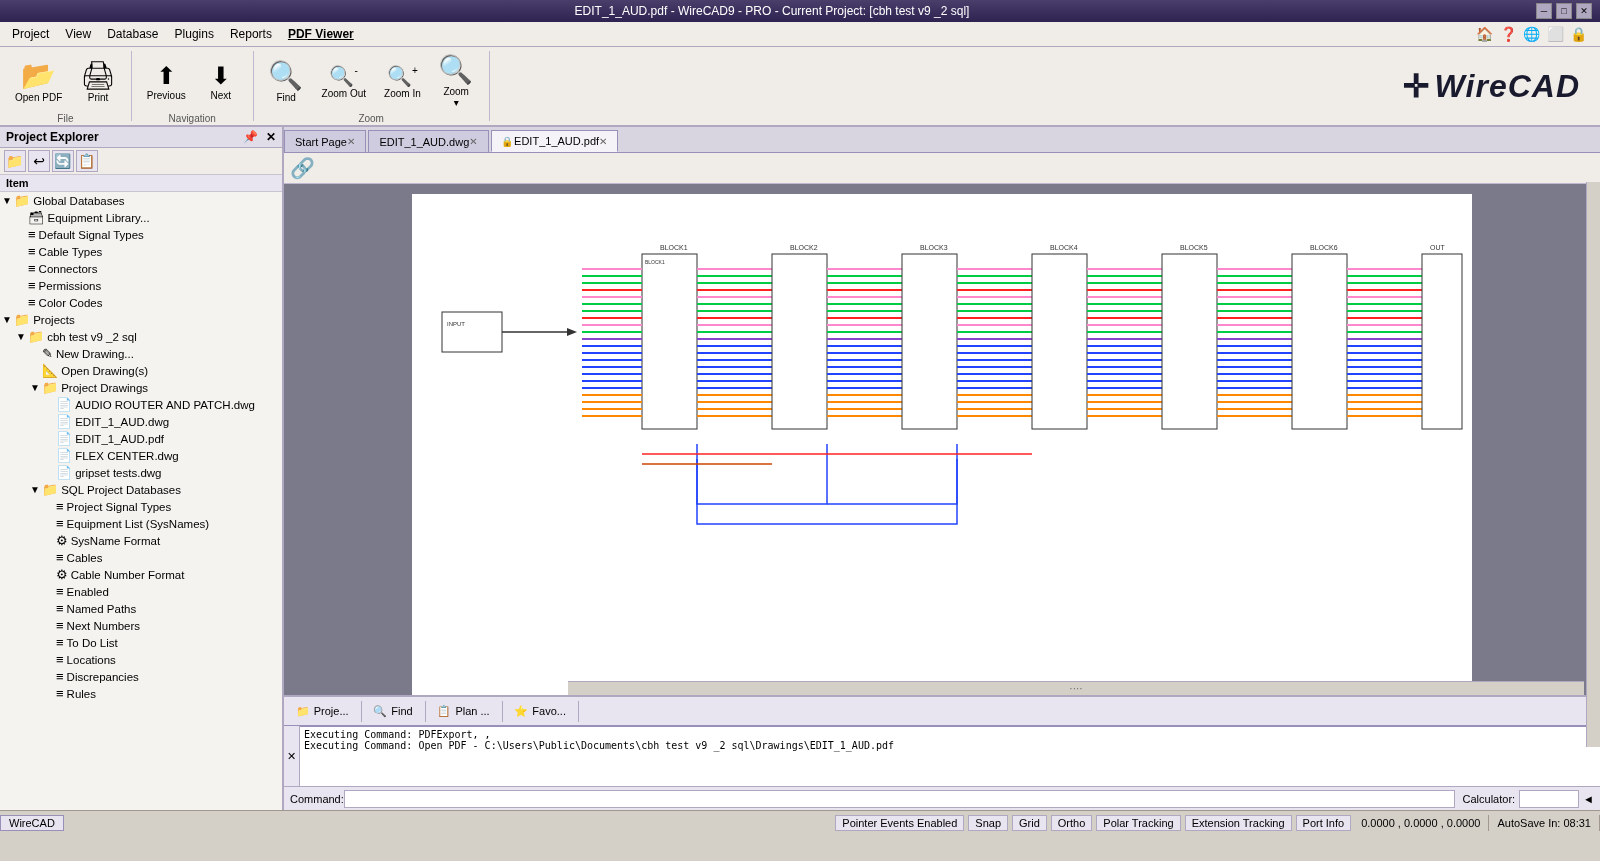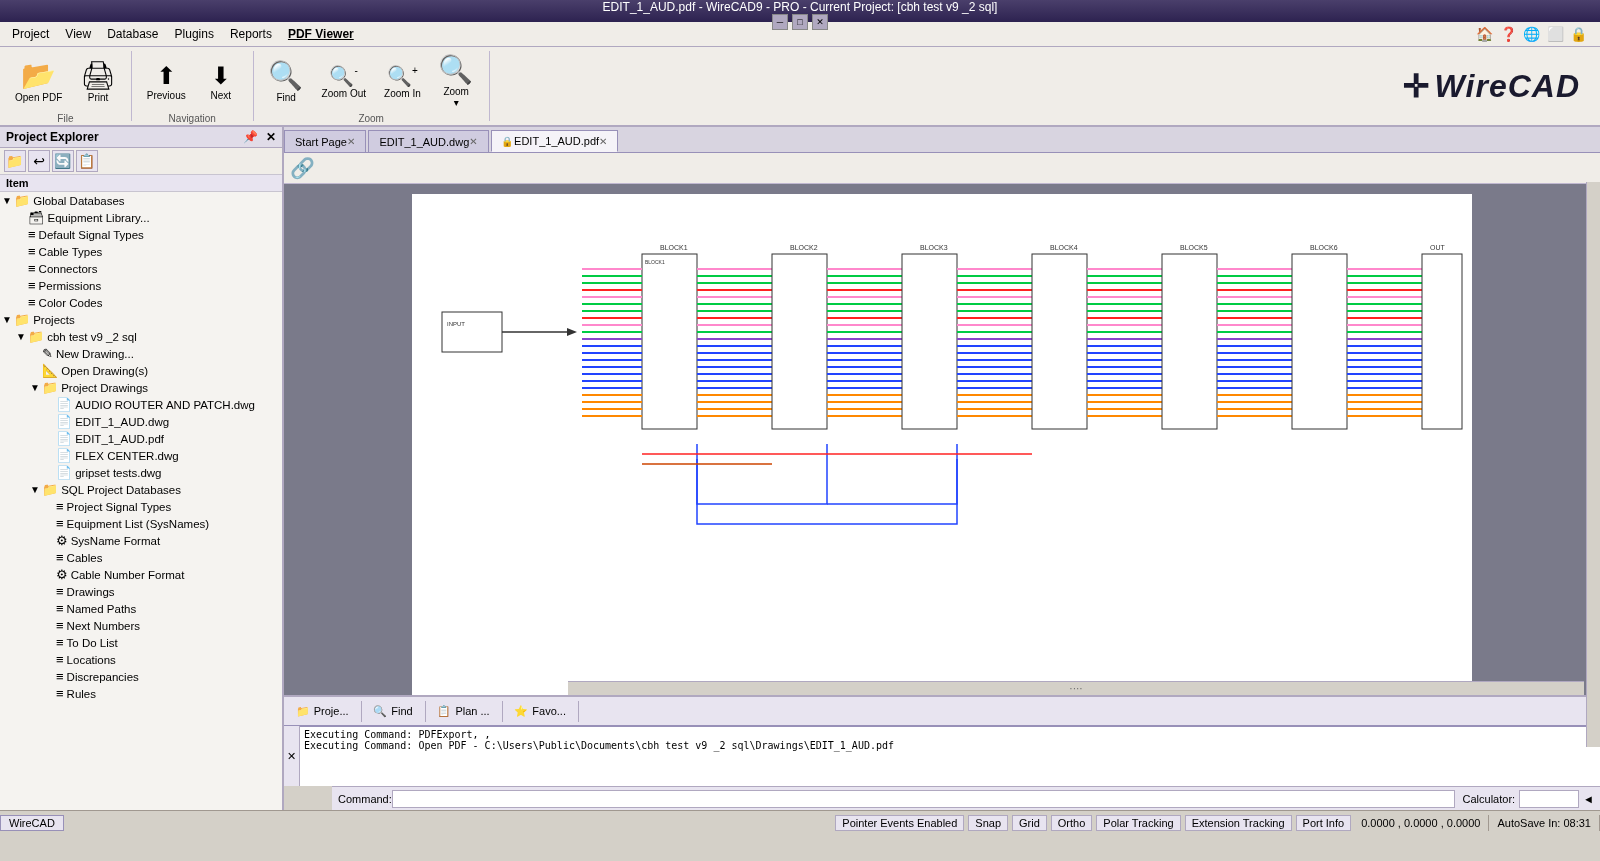--- a/index.html
+++ b/index.html
@@ -8,21 +8,20 @@
     
     #title-bar {
       background: linear-gradient(to bottom, #4a3f6b, #2d2250);
       color: #fff;
       height: 22px;
       display: flex;
       align-items: center;
       justify-content: space-between;
       padding: 0 8px;
       font-size: 12px;
-      flex-direction: column;
     }
     #title-bar .window-controls { display: flex; gap: 4px; }
     .win-btn {
       width: 16px; height: 16px;
       background: #b0a8c0;
       border: 1px solid #888;
       cursor: pointer;
       display: flex; align-items: center; justify-content: center;
       font-size: 9px; color: #000;
     }
@@ -265,21 +264,20 @@
       font-family: monospace;
     }
     #command-bar {
       background: #e8e4f0;
       border-top: 1px solid #b0a8c0;
       height: 24px;
       display: flex;
       align-items: center;
       padding: 0 6px;
       font-size: 11px;
-      margin-left: 48px;
     }
     #command-input {
       flex: 1;
       border: 1px solid #b0a8c0;
       background: #fff;
       height: 18px;
       font-size: 11px;
       padding: 0 4px;
     }
     #calc-area {
@@ -579,21 +577,21 @@
         <div class="tree-item">
           <span class="tree-indent" style="width: 42px; display: inline-block;"></span>
           <span class="tree-expand"> </span>
           <span class="tree-icon">⚙</span>
           <span>Cable Number Format</span>
         </div>
         <div class="tree-item">
           <span class="tree-indent" style="width: 42px; display: inline-block;"></span>
           <span class="tree-expand"> </span>
           <span class="tree-icon">≡</span>
-          <span>Drawings</span>
+          <span>Enabled</span>
         </div>
         <div class="tree-item">
           <span class="tree-indent" style="width: 42px; display: inline-block;"></span>
           <span class="tree-expand"> </span>
           <span class="tree-icon">≡</span>
           <span>Named Paths</span>
         </div>
         <div class="tree-item">
           <span class="tree-indent" style="width: 42px; display: inline-block;"></span>
           <span class="tree-expand"> </span>

